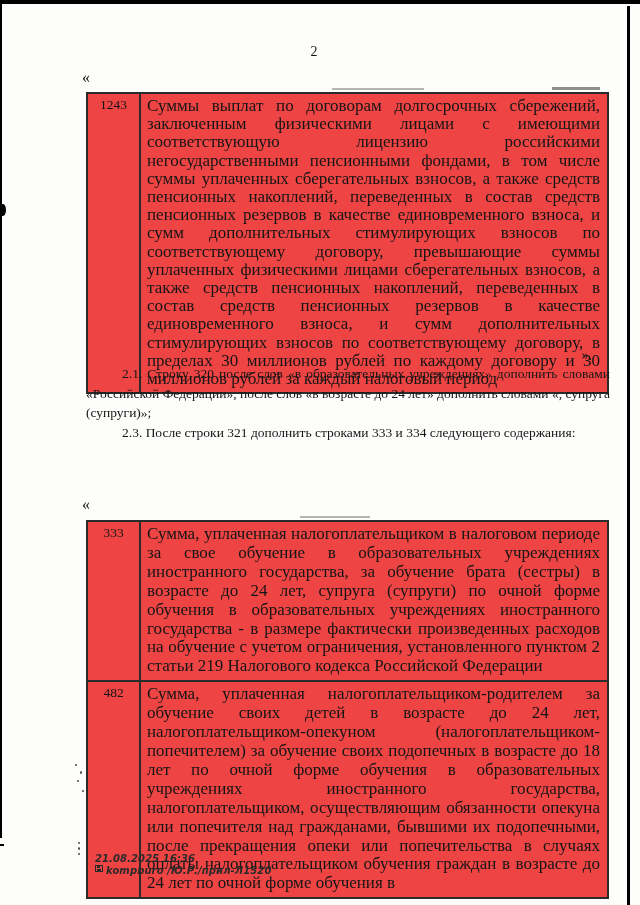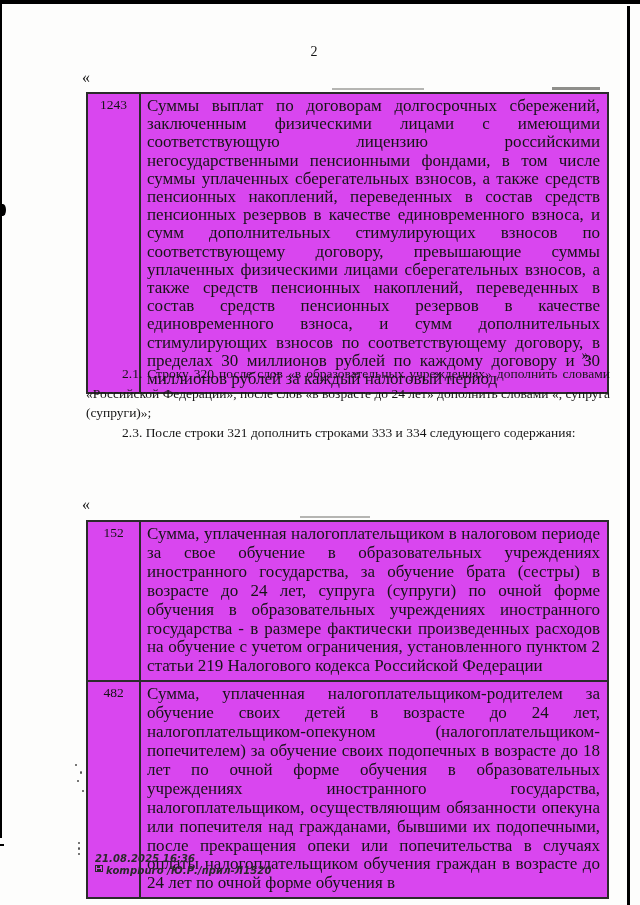--- a/index.html
+++ b/index.html
@@ -19,21 +19,21 @@
   .edge-right{position:absolute;left:627px;top:6px;width:3px;height:899px;background:#000;}
   .edge-blob{position:absolute;left:0;top:204px;width:6px;height:12px;background:#000;border-radius:0 50% 50% 0;}
 
   .page-number{position:absolute;top:44px;left:0;width:628px;text-align:center;font-size:14px;}
 
   .quote-open{position:absolute;font-size:16px;}
   .q1{left:82px;top:69px;}
   .q2{left:82px;top:496px;}
   .quote-close{position:absolute;left:86px;top:348px;width:506px;text-align:right;font-size:14px;}
 
-  .tbl{position:absolute;left:86px;width:523px;border:2px solid #2b2b2b;box-sizing:border-box;background:#d946ef;}
+  .tbl{position:absolute;left:86px;width:523px;border:2px solid #2b2b2b;box-sizing:border-box;background:#ef4444;}
   .tbl1{top:92px;}
   .tbl2{top:520px;}
   .trow{display:flex;}
   .trow + .trow{border-top:2px solid #2b2b2b;}
   .tcode{
     width:53px;flex-shrink:0;
     border-right:2px solid #2b2b2b;
     text-align:center;padding-top:3px;
     font-size:13.5px;box-sizing:border-box;
   }
@@ -104,21 +104,21 @@
     <p>2.1. Строку 320 после слов «в образовательных учреждениях» дополнить словами «Российской Федерации», после слов «в возрасте до 24 лет» дополнить словами «, супруга (супруги)»;</p>
     <p>2.3. После строки 321 дополнить строками 333 и 334 следующего содержания:</p>
   </div>
 
   <div class="quote-open q2">«</div>
 
   <div class="dash" style="left:300px;top:516px;width:70px;height:2px;"></div>
 
   <div class="tbl tbl2">
     <div class="trow r333">
-      <div class="tcode">152</div>
+      <div class="tcode">333</div>
       <div class="ttext">Сумма, уплаченная налогоплательщиком в налоговом периоде за свое обучение в образовательных учреждениях иностранного государства, за обучение брата (сестры) в возрасте до 24 лет, супруга (супруги) по очной форме обучения в образовательных учреждениях иностранного государства - в размере фактически произведенных расходов на обучение с учетом ограничения, установленного пунктом 2 статьи 219 Налогового кодекса Российской Федерации</div>
     </div>
     <div class="trow r334">
       <div class="tcode">482</div>
       <div class="ttext">Сумма, уплаченная налогоплательщиком-родителем за обучение своих детей в возрасте до 24 лет, налогоплательщиком-опекуном (налогоплательщиком-попечителем) за обучение своих подопечных в возрасте до 18 лет по очной форме обучения в образовательных учреждениях иностранного государства, налогоплательщиком, осуществляющим обязанности опекуна или попечителя над гражданами, бывшими их подопечными, после прекращения опеки или попечительства в случаях оплаты налогоплательщиком обучения граждан в возрасте до 24 лет по очной форме обучения в</div>
     </div>
   </div>
 
   <div class="speck" style="left:75px;top:764px;width:2px;height:2px;"></div>
   <div class="speck" style="left:80px;top:771px;width:2px;height:3px;"></div>

